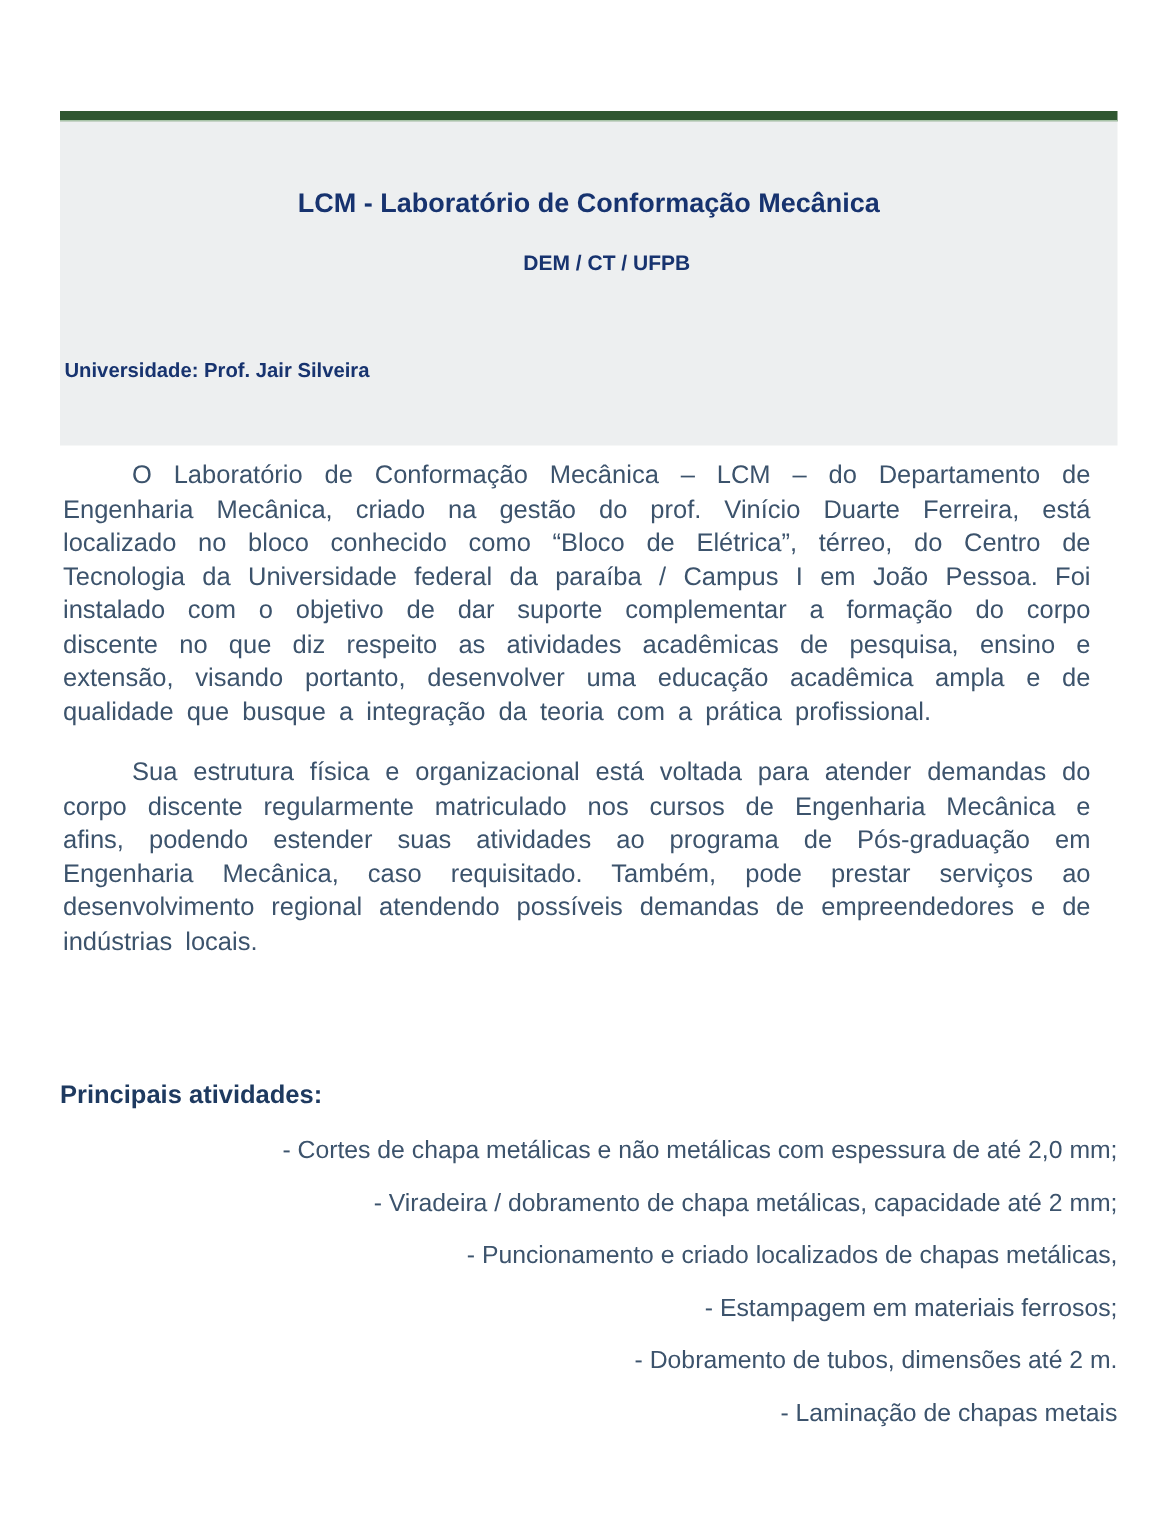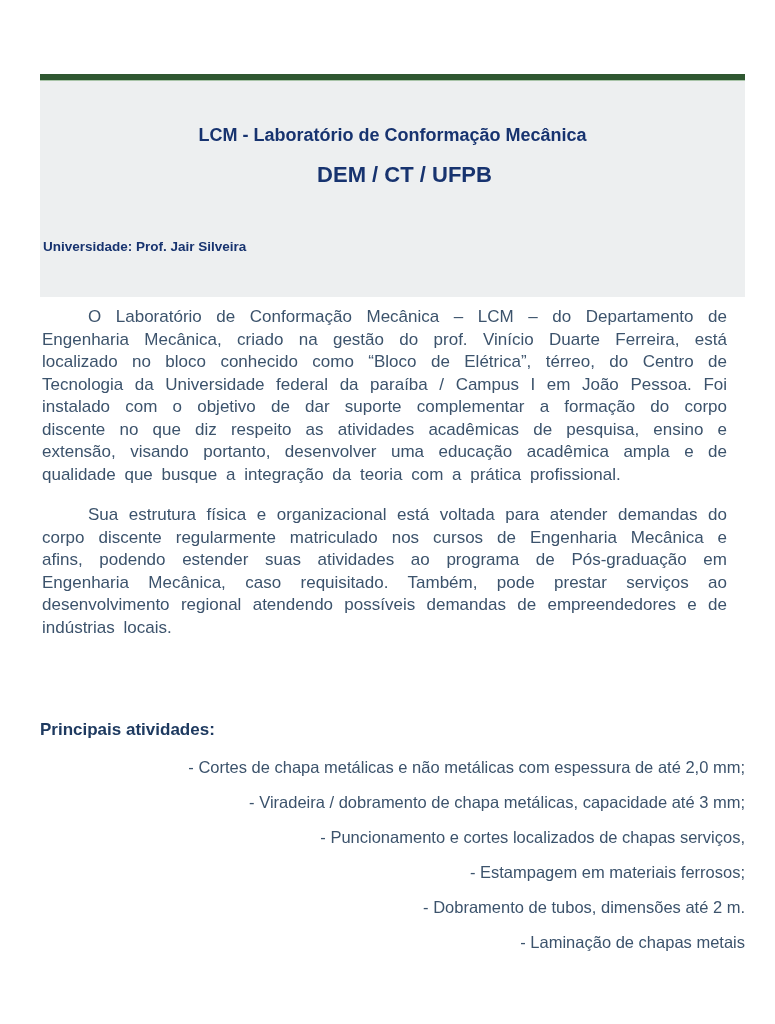--- a/index.html
+++ b/index.html
@@ -36,21 +36,21 @@
     margin-top: 42px;
     text-align: center;
     font-size: 18px;
     line-height: 24px;
     font-weight: bold;
     color: #17336f;
   }
   .doc-subtitle {
     margin-top: 16px;
     text-align: center;
-    font-size: 22px;
+    font-size: 14px;
     line-height: 24px;
     font-weight: bold;
     color: #17336f;
     padding-left: 24px;
   }
   .coordinator {
     position: absolute;
     left: 3px;
     top: 158px;
     font-size: 13.5px;
@@ -112,20 +112,20 @@
 
   <div class="body-text">
     <p class="para">O Laboratório de Conformação Mecânica – LCM – do Departamento de Engenharia Mecânica, criado na gestão do prof. Vinício Duarte Ferreira, está localizado no bloco conhecido como “Bloco de Elétrica”, térreo, do Centro de Tecnologia da Universidade federal da paraíba / Campus I em João Pessoa. Foi instalado com o objetivo de dar suporte complementar a formação do corpo discente no que diz respeito as atividades acadêmicas de pesquisa, ensino e extensão, visando portanto, desenvolver uma educação acadêmica ampla e de qualidade que busque a integração da teoria com a prática profissional.</p>
     <p class="para">Sua estrutura física e organizacional está voltada para atender demandas do corpo discente regularmente matriculado nos cursos de Engenharia Mecânica e afins, podendo estender suas atividades ao programa de Pós-graduação em Engenharia Mecânica, caso requisitado. Também, pode prestar serviços ao desenvolvimento regional atendendo possíveis demandas de empreendedores e de indústrias locais.</p>
   </div>
 
   <div class="activities-heading">Principais atividades:</div>
 
   <ul class="activities-list">
     <li>- Cortes de chapa metálicas e não metálicas com espessura de até 2,0 mm;</li>
-    <li>- Viradeira / dobramento de chapa metálicas, capacidade até 3 mm;</li>
-    <li>- Puncionamento e cortes localizados de chapas serviços,</li>
+    <li>- Viradeira / dobramento de chapa metálicas, capacidade até 2 mm;</li>
+    <li>- Puncionamento e criado localizados de chapas metálicas,</li>
     <li>- Estampagem em materiais ferrosos;</li>
     <li>- Dobramento de tubos, dimensões até 2 m.</li>
     <li>- Laminação de chapas metais</li>
   </ul>
 
 </div>
 
 </body></html>

